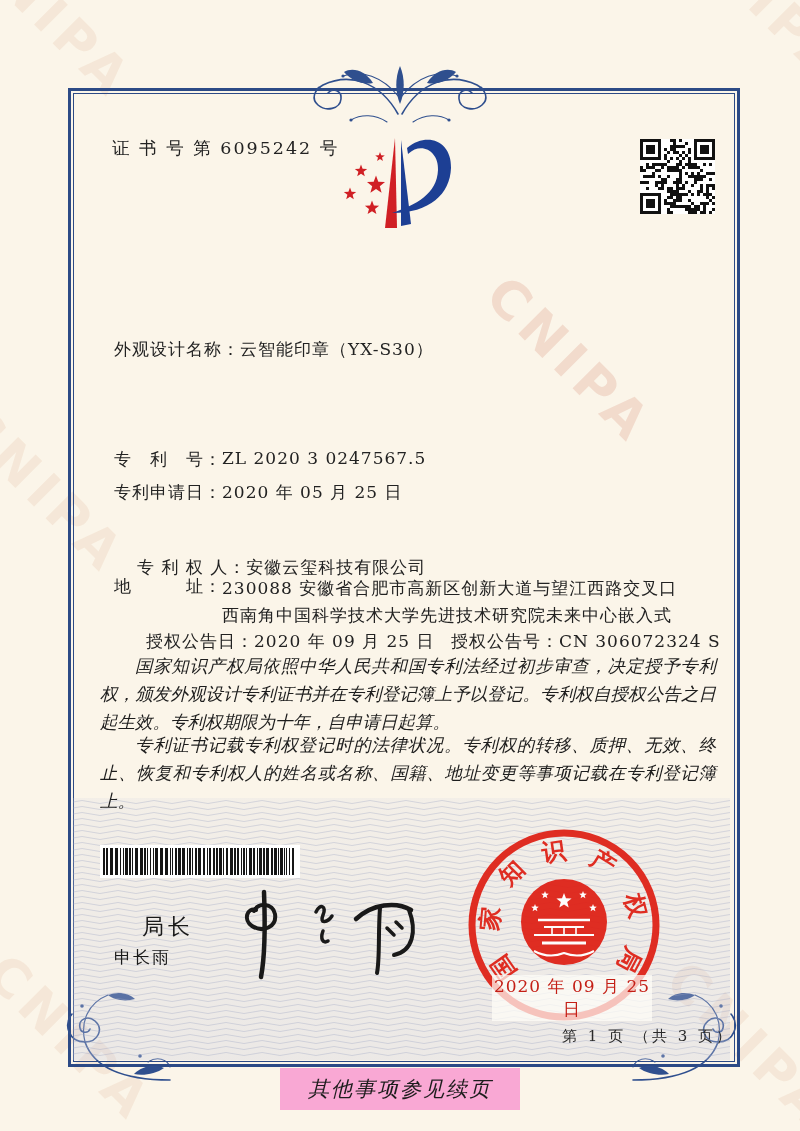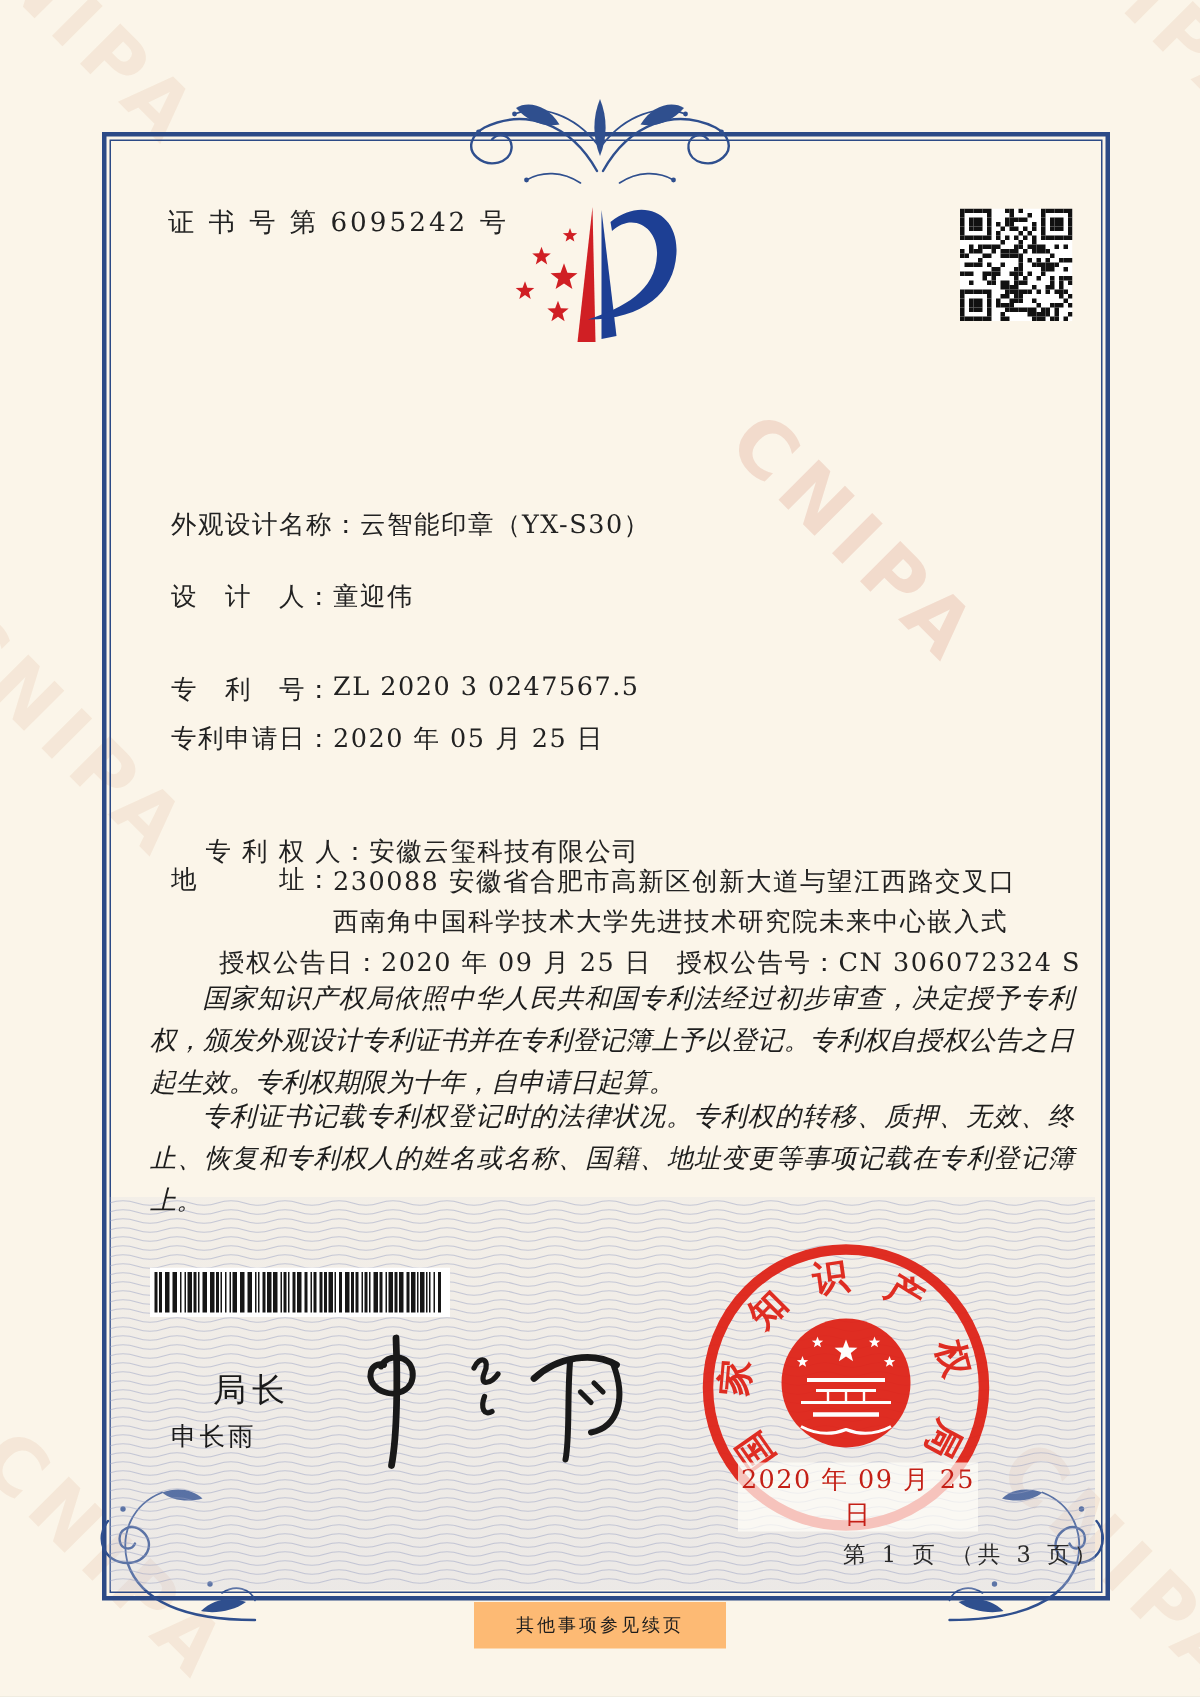--- a/index.html
+++ b/index.html
@@ -55,21 +55,21 @@
   .signature{position:absolute;left:228px;top:878px;z-index:3;}
   .seal{position:absolute;left:462px;top:826px;z-index:4;opacity:0.95;}
   .seal-date{
     position:absolute;left:492px;top:975px;width:160px;text-align:center;z-index:5;
     color:#c41f16;font-size:17px;letter-spacing:1px;background:rgba(255,253,248,0.72);
   }
   .page-info{position:absolute;left:68px;top:1027px;width:666px;text-align:right;
     font-size:15px;letter-spacing:3px;z-index:3;color:#2a2a2a;}
   .bottom-note{
     position:absolute;left:50%;top:1068px;transform:translateX(-50%);
-    background:#fdba74;padding:7px 28px;font-size:12px;
+    background:#f9a8d4;padding:7px 28px;font-style:italic;font-size:21px;
     letter-spacing:2px;z-index:3;color:#1d1d1d;white-space:nowrap;
   }
 </style>
 </head>
 <body>
 
 <div class="page">
 
   <div class="wm" style="left:-55px;top:-15px;">CNIPA</div>
   <div class="wm" style="left:660px;top:-30px;">CNIPA</div>
@@ -424,23 +424,20 @@
       <rect x="54" y="72" width="3" height="3" fill="#111111"></rect>
       <rect x="60" y="72" width="3" height="3" fill="#111111"></rect>
       <rect x="63" y="72" width="3" height="3" fill="#111111"></rect>
       <rect x="69" y="72" width="3" height="3" fill="#111111"></rect>
     </svg>
 
 
   <div class="row" style="top:338px;">
     <span class="lbl">外观设计名称：</span><span class="val">云智能印章（YX-S30）</span>
   </div>
-  <div class="row" style="top:386px;">
-    <span class="lbl">设　计　人：</span><span class="val">童迎伟</span>
-  </div>
   <div class="row" style="top:436px;margin-top:12px;">
     <span class="lbl">专　利　号：</span><span class="val">ZL 2020 3 0247567.5</span>
   </div>
   <div class="row" style="top:481px;">
     <span class="lbl">专利申请日：</span><span class="val">2020 年 05 月 25 日</span>
   </div>
   <div class="row" style="top:556px;margin-left:23px;">
     <span class="lbl">专 利 权 人：</span><span class="val">安徽云玺科技有限公司</span>
   </div>
   <div class="row" style="top:575px;">

